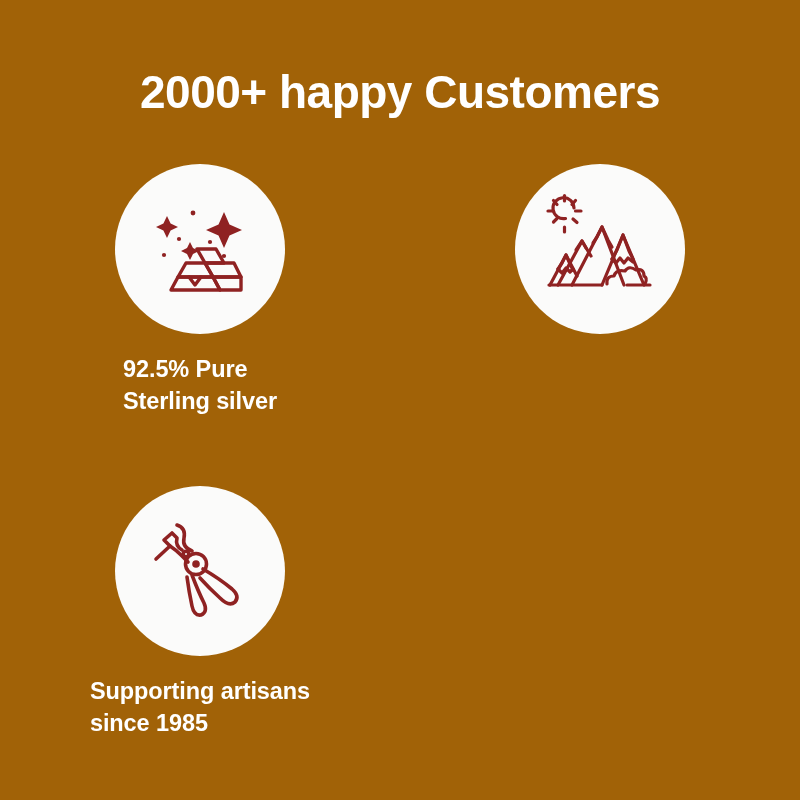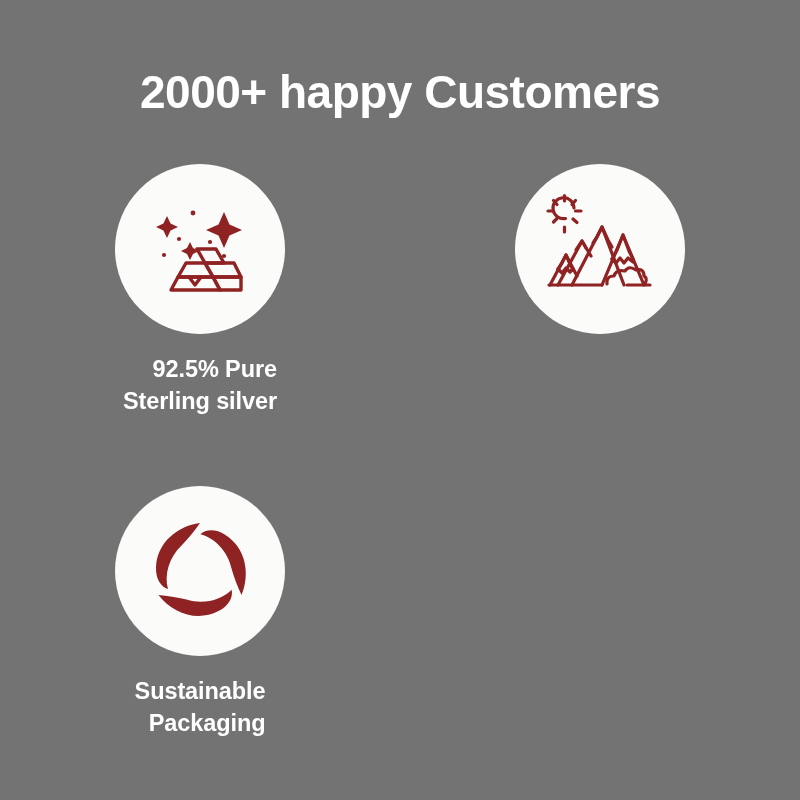--- a/index.html
+++ b/index.html
@@ -12,21 +12,21 @@
   }
 
   body {
     font-family:"Liberation Sans", sans-serif;
     -webkit-font-smoothing:antialiased;
   }
 
   .promo-card {
     position:relative;
     width:800px; height:800px;
-    background:#737373;
+    background:#a16207;
     display:flex;
     flex-direction:column;
     align-items:center;
   }
 
   
   .headline {
     margin-top:68px;
     font-size:46px;
     font-weight:bold;
@@ -65,21 +65,21 @@
     flex:none;
   }
 
   .badge svg { display:block; }
 
   .feature-label {
     margin-top:20px;
     font-size:23.5px;
     font-weight:bold;
     color:#ffffff;
-    text-align:right;
+    text-align:left;
     line-height:1.36;
     letter-spacing:-0.1px;
     white-space:pre-line;
   }
 </style>
 </head>
 <body>
 
 <div class="promo-card">
 
@@ -147,44 +147,39 @@
           <path d="M14 76 L18 80 L22 75 L26 79 L29 76"></path>
 
           <path d="M63 91 Q62 83 70 83 Q72 76 81 78 Q85 72 92 77 Q100 75 100 83 Q104 85 101 91"></path>
 
           <path d="M5 92 L58 92"></path>
           <path d="M83 92 L106 92"></path>
         </svg>
       </div>
     </div>
 
-
     <div class="feature">
       <div class="badge">
-        <svg width="112" height="112" viewBox="0 0 112 112">
-          <g fill="#8f2222" stroke="none">
-            <g>
+        <svg width="104" height="104" viewBox="0 0 104 104" fill="none" stroke="#8f2222" stroke-width="3.6" stroke-linecap="round" stroke-linejoin="round">
 
-              <path d="M56 8
-                       C 33 11, 13 28, 12 52
-                       C 11.5 64, 17 72, 24 74
-                       C 20 60, 25 42, 38 30
-                       C 45 23, 51 15, 56 8 Z"></path>
-              <path d="M56 8
-                       C 33 11, 13 28, 12 52
-                       C 11.5 64, 17 72, 24 74
-                       C 20 60, 25 42, 38 30
-                       C 45 23, 51 15, 56 8 Z" transform="rotate(120 56 56)"></path>
-              <path d="M56 8
-                       C 33 11, 13 28, 12 52
-                       C 11.5 64, 17 72, 24 74
-                       C 20 60, 25 42, 38 30
-                       C 45 23, 51 15, 56 8 Z" transform="rotate(240 56 56)"></path>
-            </g>
-          </g>
+          <path d="M29 6 Q38 9 36 19 Q34 28 44 32"></path>
+
+          <path d="M8 40 L22 27 L16 21 L24 14 L29 19 Q27 27 34 31"></path>
+
+          <path d="M22 27 Q28 31 33 36 L40 43"></path>
+
+          <circle cx="48" cy="45" r="10.5"></circle>
+          <circle cx="48" cy="45" r="3.8" fill="#8f2222" stroke="none"></circle>
+
+          <circle cx="38" cy="35" r="2.8"></circle>
+
+          <path d="M55 50 Q72 60 84 70 Q92 77 87 83 Q81 88 72 79 Q61 69 52 59"></path>
+
+          <path d="M44 56 Q50 72 56 84 Q60 93 53 96 Q46 97 44 87 Q41 73 39 58"></path>
         </svg>
       </div>
-      <div class="feature-label">Sustainable
-Packaging</div>
+      <div class="feature-label">Supporting artisans
+since 1985</div>
     </div>
+
 
   </div>
 </div>
 
 </body></html>

